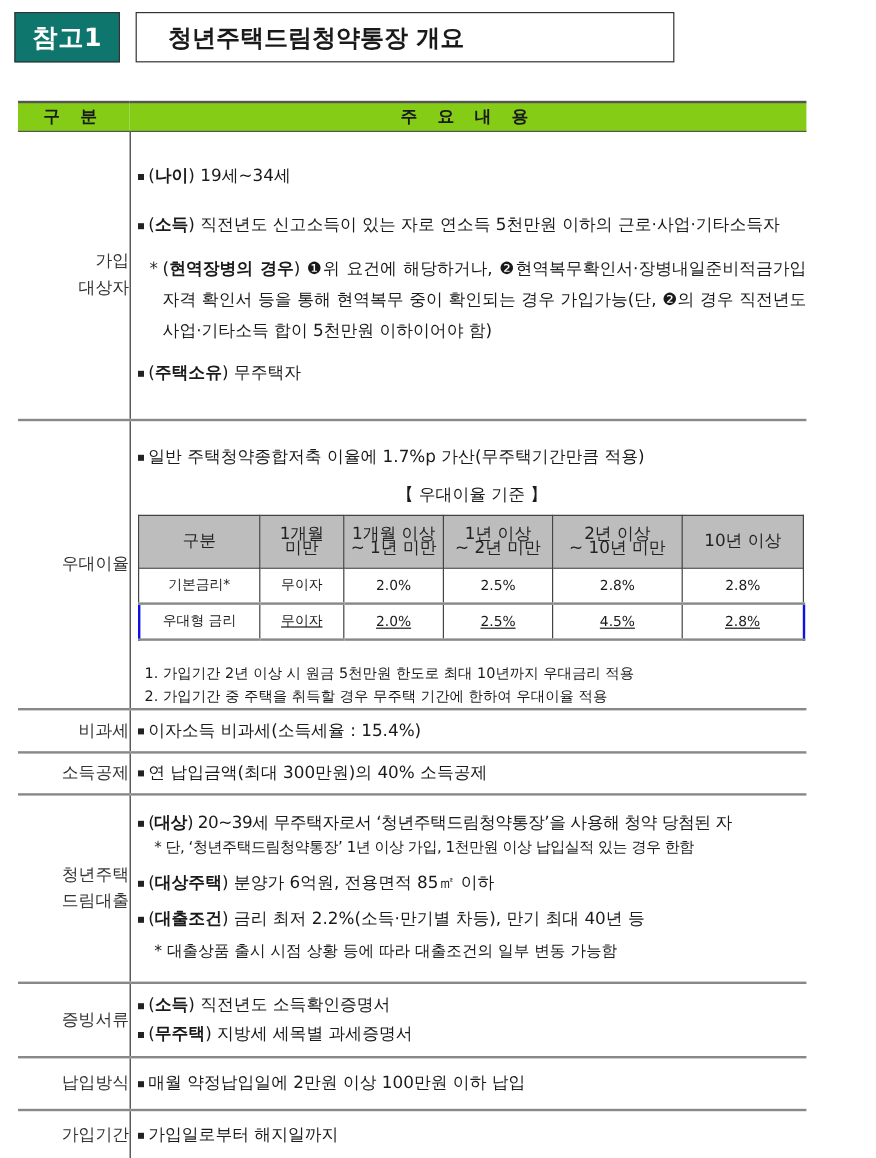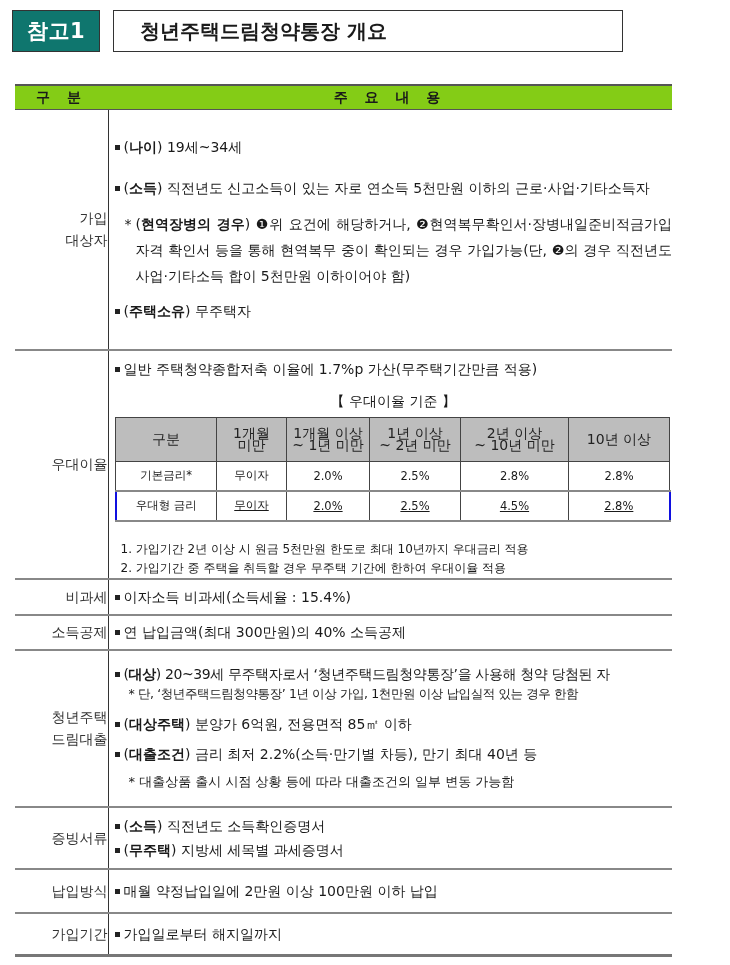--- a/index.html
+++ b/index.html
@@ -2,21 +2,21 @@
 <html><head>
 <meta charset="utf-8">
 <style>
   html, body { margin:0; padding:0; background:#ffffff; }
   body { width:730px; height:965px; position:relative; overflow:hidden;
          font-family:"DejaVu Sans", "Liberation Sans", sans-serif; color:#1a1a1a; }
   .abs { position:absolute; }
   #badge { left:12px; top:10px; width:88px; height:42px; background:#0f766e; color:#fff;
            font-weight:bold; font-size:21px; display:flex; align-items:center; justify-content:center;
            border:1px solid #333; box-sizing:border-box; letter-spacing:0.5px; }
-  #titlebox { left:113px; top:10px; width:510px; height:42px; border:1.5px solid #333; box-sizing:border-box;
+  #titlebox { left:113px; top:10px; width:449px; height:42px; border:1.5px solid #333; box-sizing:border-box;
               font-weight:bold; font-size:20px; display:flex; align-items:center; padding-left:26px; }
   #main { left:15px; top:84px; width:657px; border-collapse:collapse; table-layout:fixed; font-size:14px; }
   #main td, #main th { padding:0; vertical-align:middle; }
   #main .hdr th { background:#84cc16; height:23px; font-weight:bold; font-size:14px;
                   border-top:2px solid #555; border-bottom:1.5px solid #555; letter-spacing:6px; }
   #main .lab { text-align:right; border-right:1.5px solid #333; font-size:14px; line-height:22px; color:#333; }
   #main tr.r td { border-bottom:2px solid #888; }
   #main tr.last td { border-bottom:3px solid #777; }
   .cont { padding-left:6px !important; }
   .bl { display:flex; align-items:flex-start; line-height:20px; }
@@ -70,21 +70,21 @@
       </div>
       <div class="bl">
         <span class="sq"></span>
         <span>(<b>주택소유</b>)<span> 무주택자</span></span>
       </div>
     </td>
   </tr>
 
   <tr class="r" style="height:227px">
     <td class="lab">우대이율</td>
-    <td class="cont" style="vertical-align:top; padding-top:8px">
+    <td class="cont" style="vertical-align:top; padding-top:20px">
       <div class="bl">
         <span class="sq"></span>
         <span>일반 주택청약종합저축 이율에 1.7%p 가산(무주택기간만큼 적용)</span>
       </div>
       <div class="subtitle">【 우대이율 기준 】</div>
       <table class="sub">
         <colgroup>
           <col style="width:101px">
               <col style="width:70px">
               <col style="width:83px">

